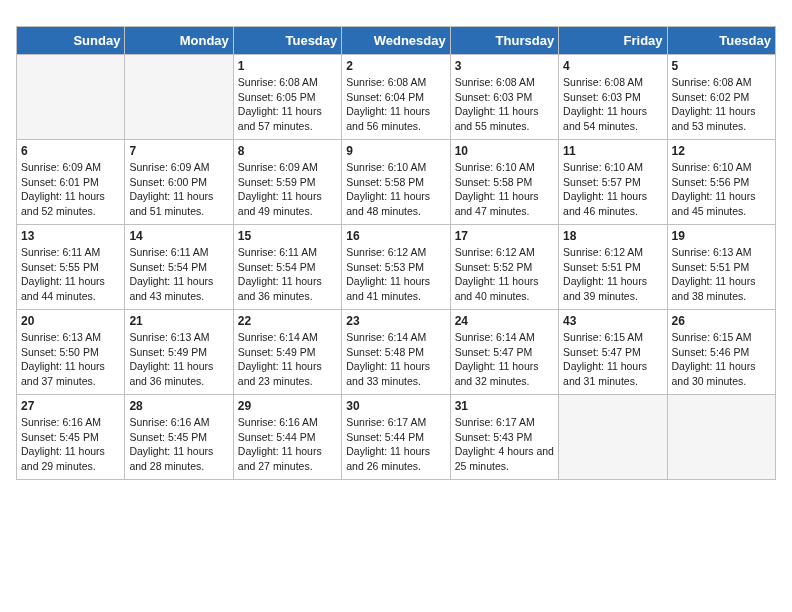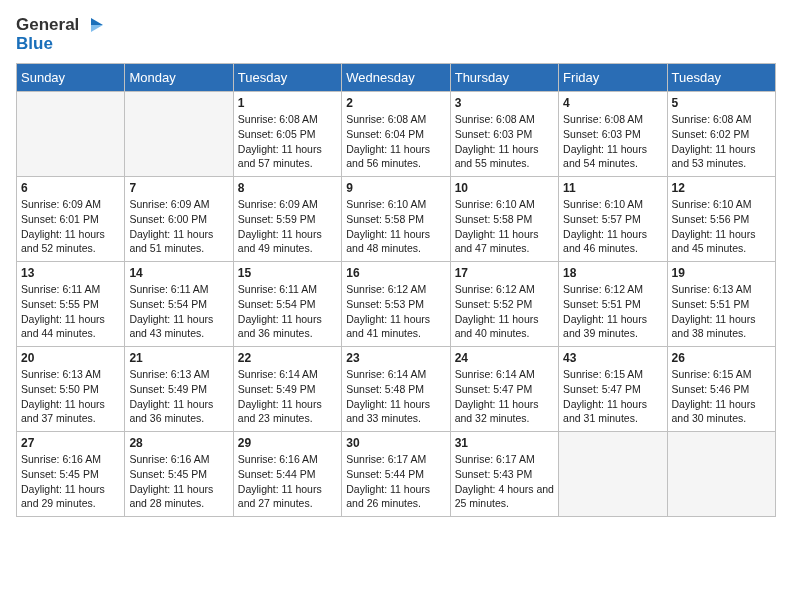--- a/index.html
+++ b/index.html
@@ -35,23 +35,23 @@
     }
     table {
       width: 100%;
       border-collapse: collapse;
       table-layout: fixed;
     }
     th {
       background-color: #2a6db5;
       color: #fff;
       font-size: 13px;
-      font-weight: normal;
+      font-weight: bold;
       padding: 6px 4px;
-      text-align: left;
+      text-align: right;
       border: 1px solid #c0c0c0;
     }
     td {
       border: 1px solid #c0c0c0;
       vertical-align: top;
       padding: 4px;
       font-size: 10.5px;
       color: #222;
       height: 85px;
       background: #fff;
@@ -67,32 +67,20 @@
     }
     .cell-line {
       display: block;
       line-height: 1.4;
     }
   </style>
 </head>
 <body>
 
 <div class="header">
-  <div class="logo">
-    <div style="display:flex;flex-direction:column;line-height:1.1;">
-      <span style="font-size:17px;font-weight:bold;color:#333;display:flex;align-items:center;gap:2px;">
-        <span>General</span>
-        <svg width="22" height="18" viewBox="0 0 22 18">
-          <polygon points="10,2 22,9 10,9" fill="#1a6fba"></polygon>
-          <polygon points="10,9 22,9 10,16" fill="#2a8fdf" opacity="0.6"></polygon>
-        </svg>
-      </span>
-      <span style="font-size:17px;font-weight:bold;color:#1a6fba;">Blue</span>
-    </div>
-  </div>
 </div>
 
 <table>
   <thead>
     <tr id="weekday-header">
     <th>Sunday</th>
         <th>Monday</th>
         <th>Tuesday</th>
         <th>Wednesday</th>
         <th>Thursday</th>

